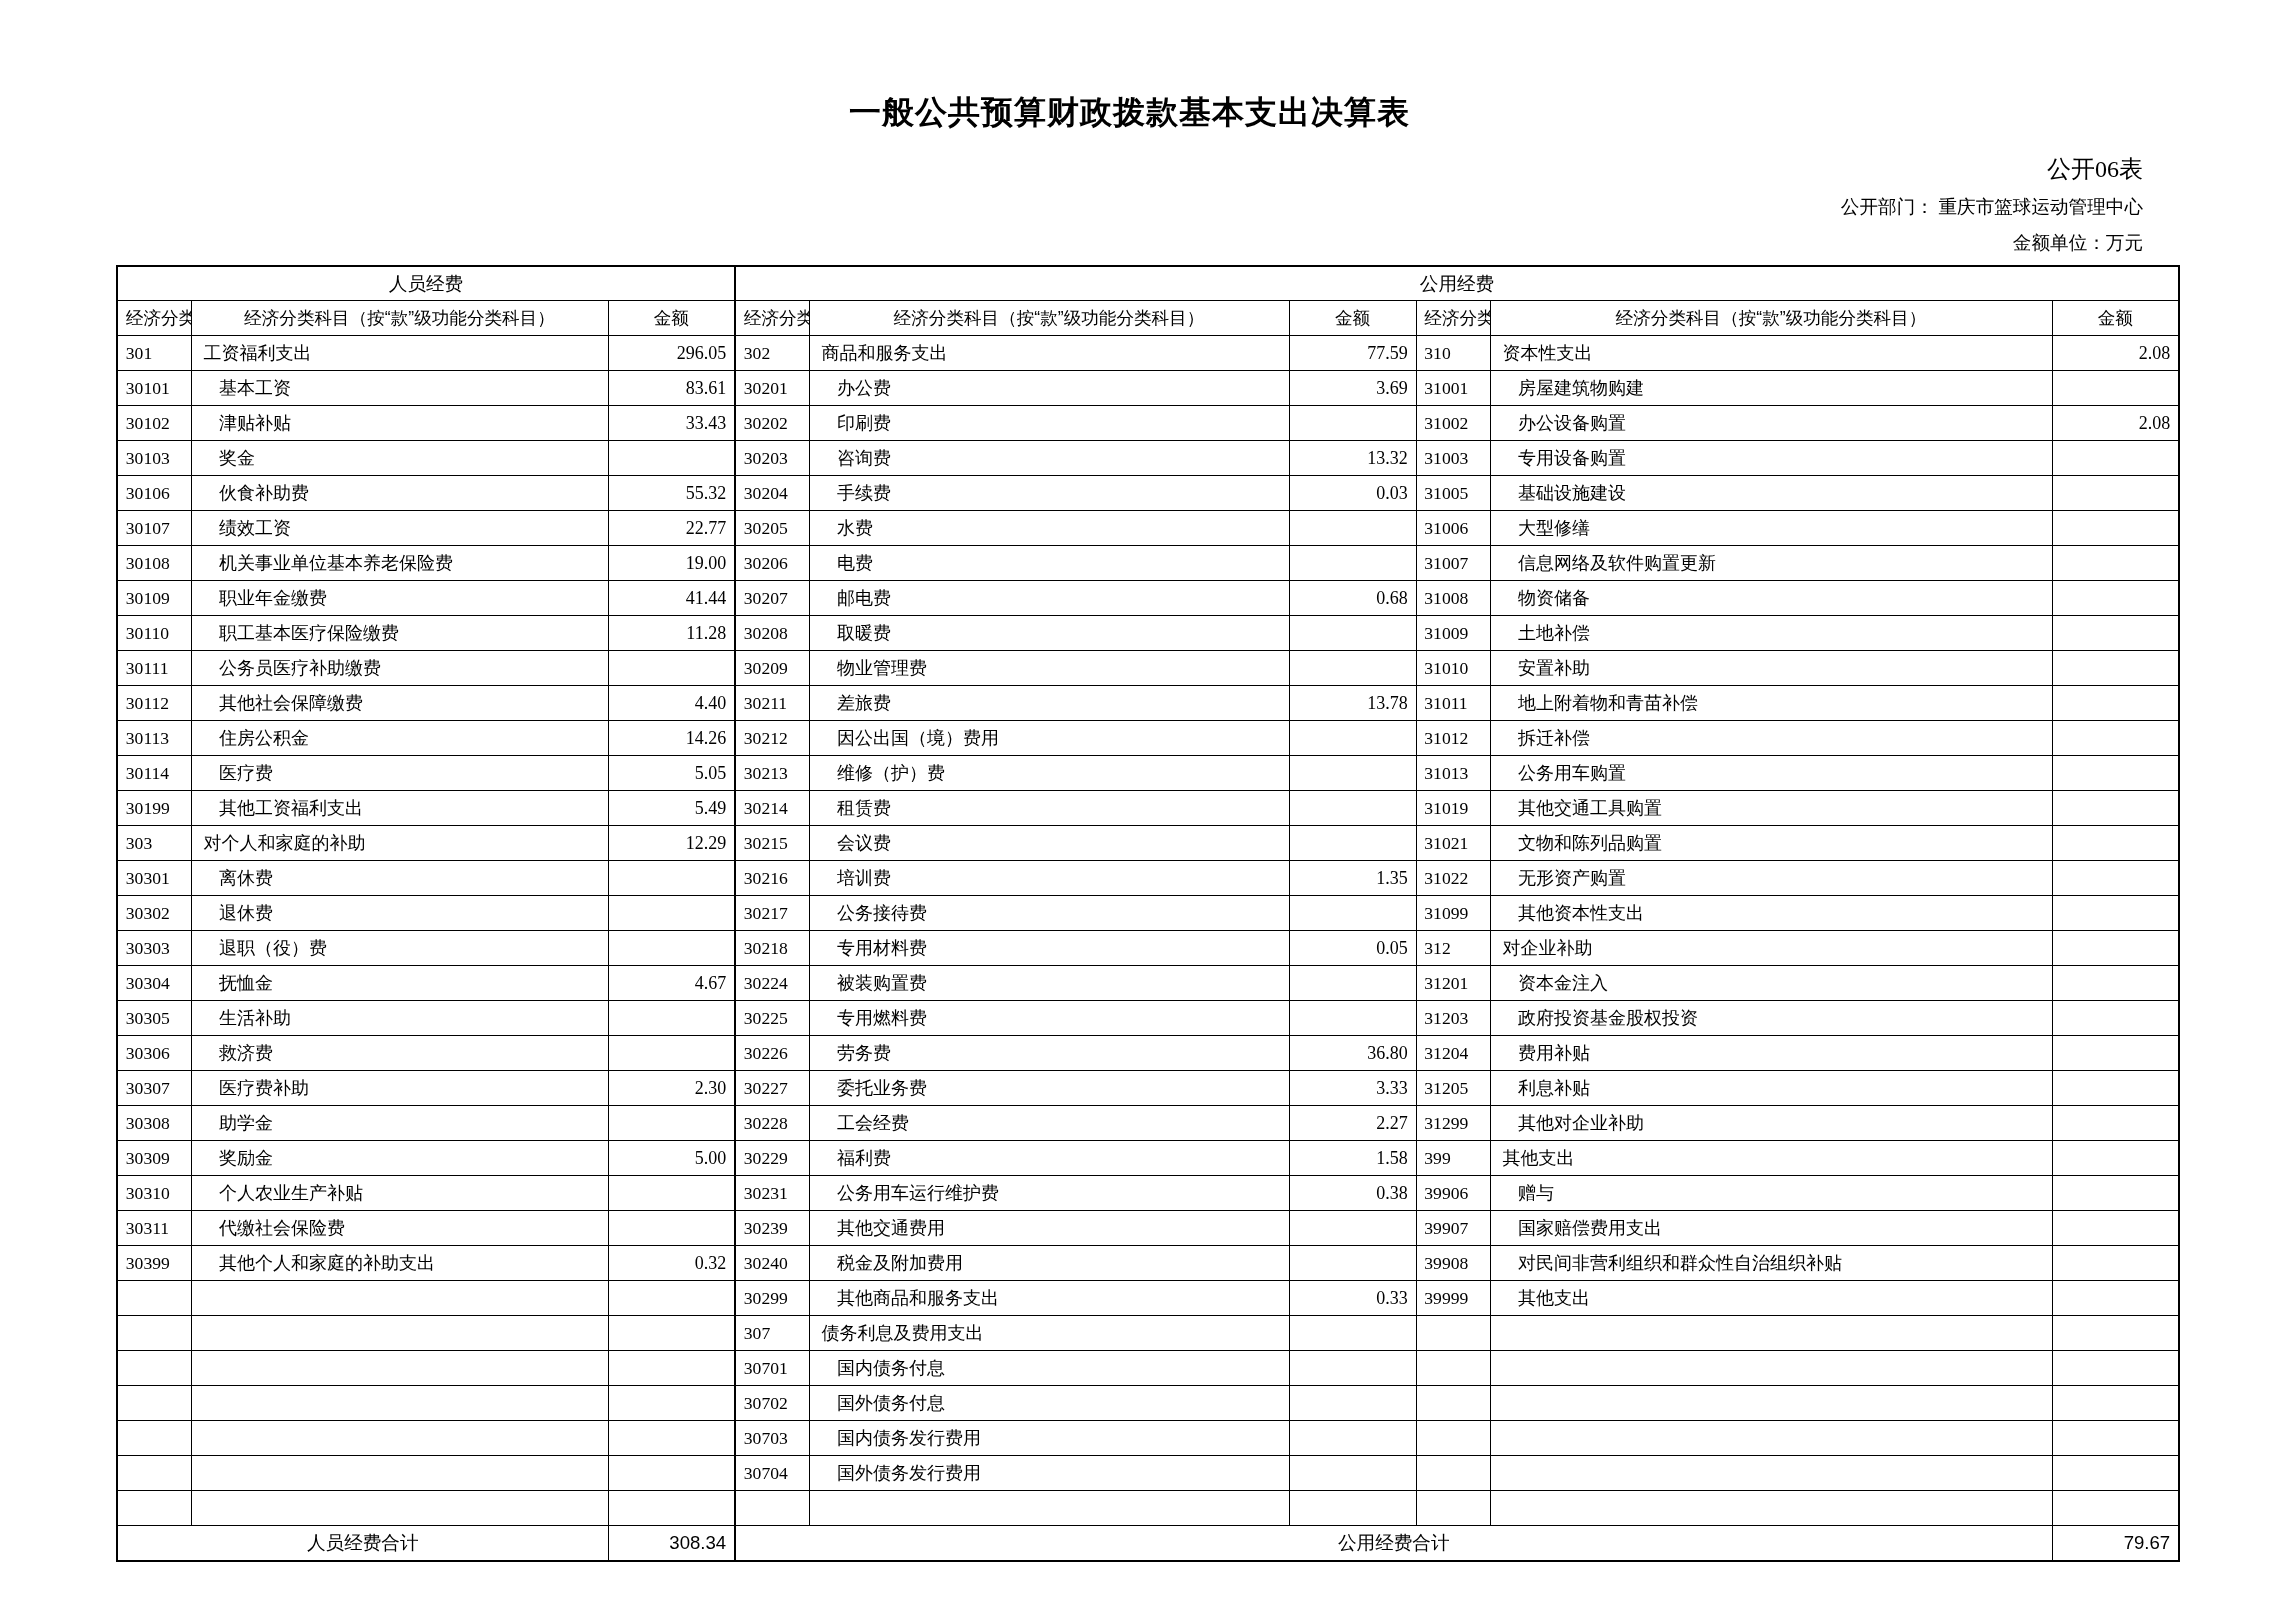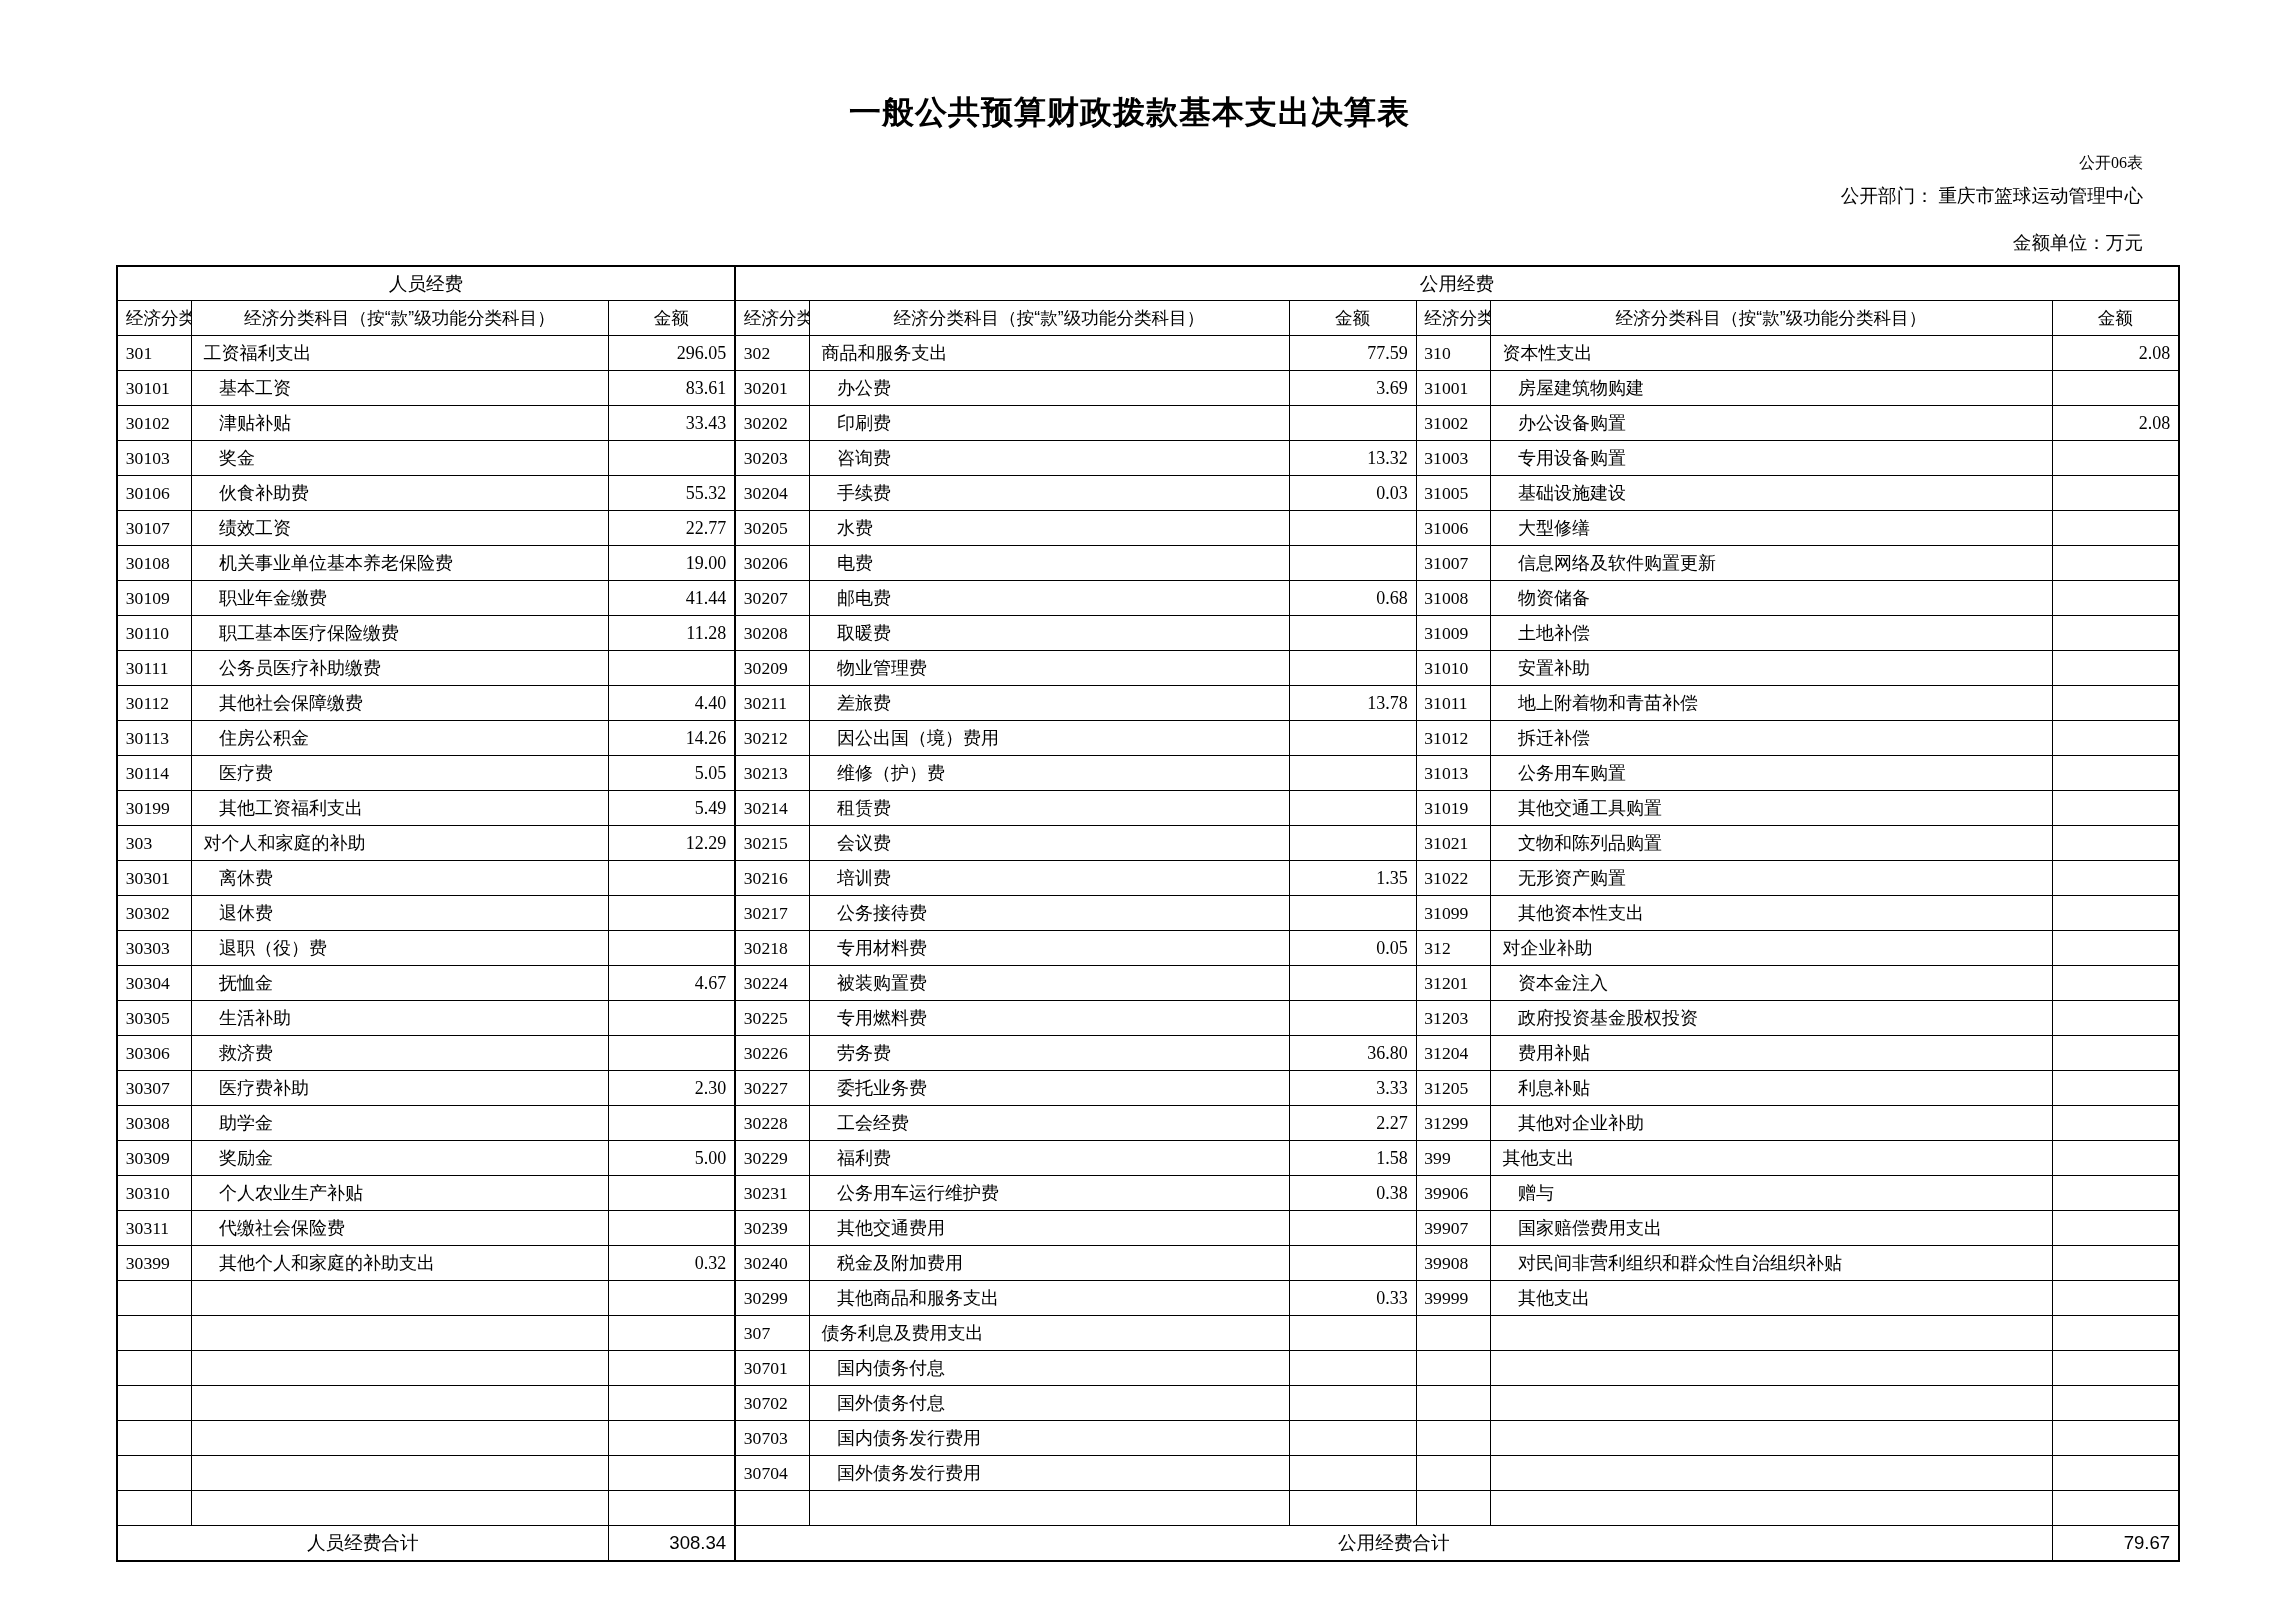--- a/index.html
+++ b/index.html
@@ -34,29 +34,29 @@
   .meta-row {
     display: flex;
     justify-content: space-between;
     align-items: flex-end;
     font-size: 18.6px;
     line-height: 1.3;
     flex-direction: column;
   }
   .form-no {
     margin-top: 21.6px;
-    font-size: 16px;
+    font-size: 24px;
   }
   .dept-line {
     margin-top: 9.8px;
     font-size: 18.6px;
   }
   .unit-line {
     font-size: 18.6px;
-    margin-top: 23px;
+    margin-top: 12px;
   }
 
   table.main {
     border-collapse: collapse;
     width: 2061px;
     margin-top: 9.8px;
     table-layout: fixed;
     font-size: 18px;
   }
   table.main td, table.main th {

